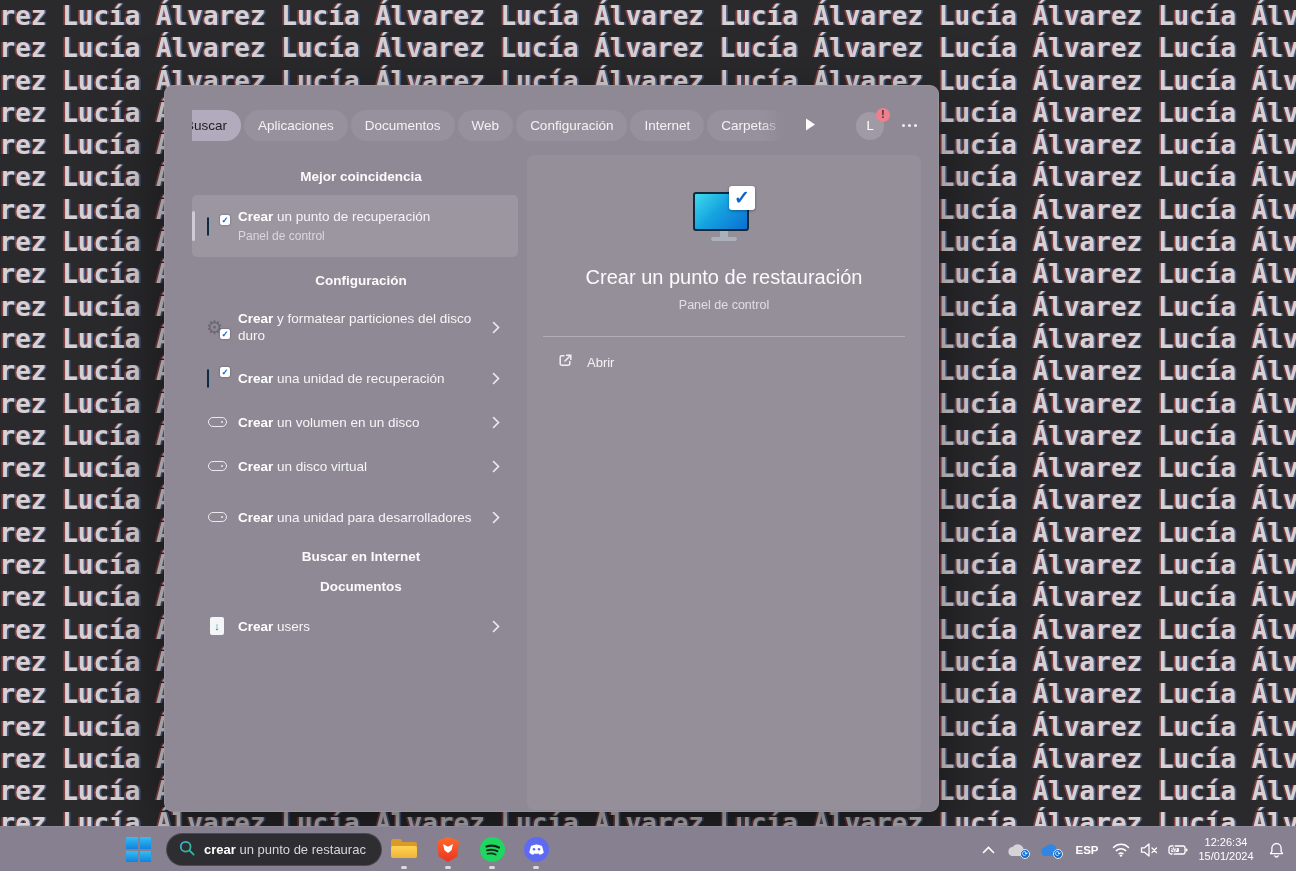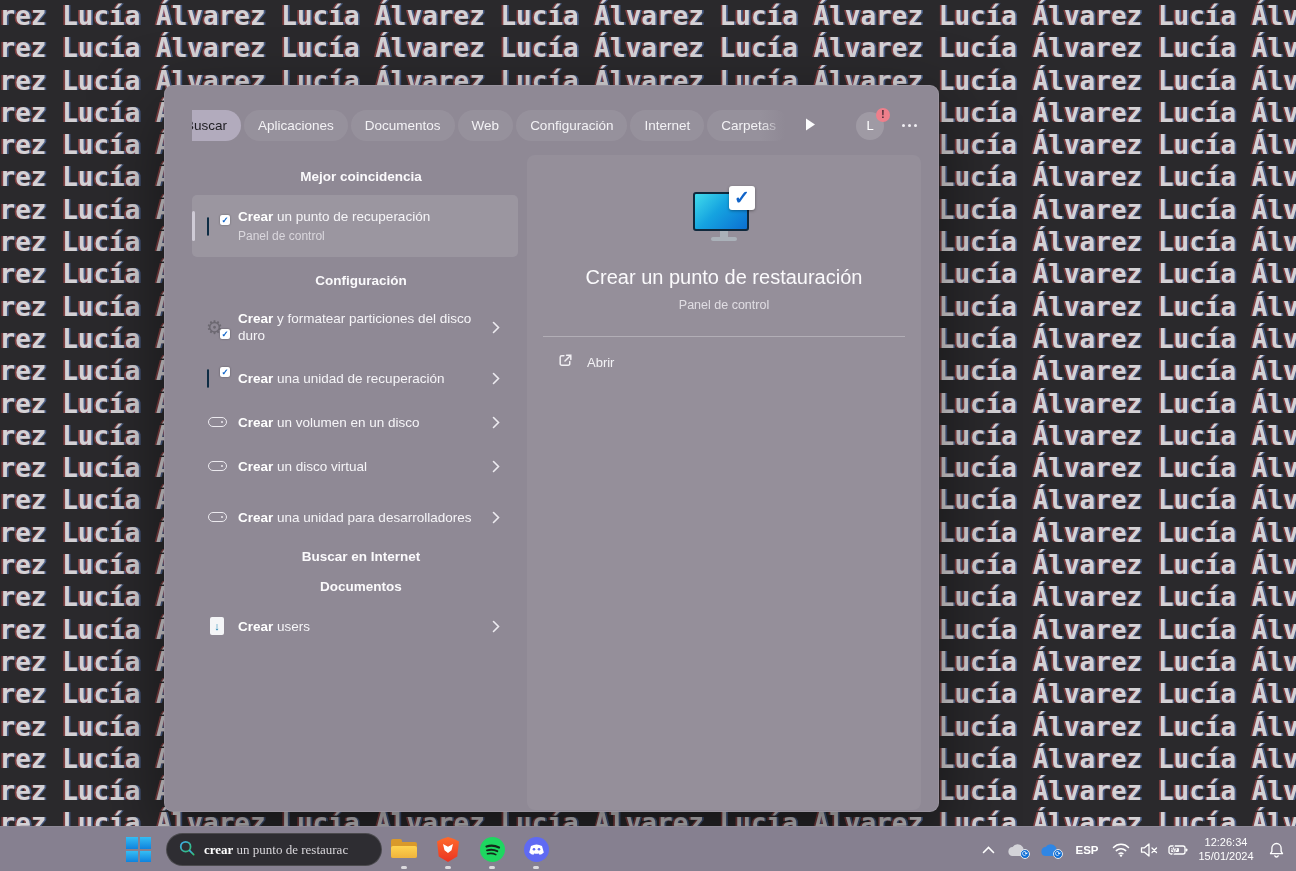--- a/index.html
+++ b/index.html
@@ -98,21 +98,21 @@
   
   .taskbar { position:absolute; left:0; bottom:0; width:1296px; height:45px;
     background:#868090; border-top:1px solid rgba(255,255,255,.07); }
   .tb-center { position:absolute; left:126px; top:0; height:45px; display:flex; align-items:center; }
   .win { width:25px; height:25px; display:grid; grid-template-columns:11.5px 11.5px;
     grid-template-rows:11.5px 11.5px; gap:2px; }
   .win i { background:linear-gradient(180deg,#35bdf3,#0f83de); }
   .tb-search { margin-left:15px; width:216px; height:33px; border-radius:17px; background:#2e2d32;
     border:1px solid rgba(255,255,255,.14); display:flex; align-items:center; padding:0 12px;
     overflow:hidden; }
-  .tb-search .val { margin-left:9px; font-size:13px; color:#d8d6da; white-space:nowrap;font-family:Liberation Serif, serif; }
+  .tb-search .val { margin-left:9px; font-size:13px; color:#d8d6da; white-space:nowrap; }
   .tb-search .val b { color:#ffffff; }
   .tb-icon { position:relative; width:44px; height:45px; display:flex; align-items:center;
     justify-content:center; }
   .tb-icon::after { content:""; position:absolute; bottom:3px; left:50%; transform:translateX(-50%);
     width:6px; height:3px; border-radius:2px; background:#dcdade; }
   .folder { position:relative; width:26px; height:20px; }
   .folder .back { position:absolute; inset:2px 0 2px 0; background:#d9992b; border-radius:2px; }
   .folder .back::before { content:""; position:absolute; top:-3px; left:0; width:11px; height:5px;
     background:#d9992b; border-radius:2px 2px 0 0; }
   .folder .front { position:absolute; left:0; right:0; bottom:2px; height:12px;

